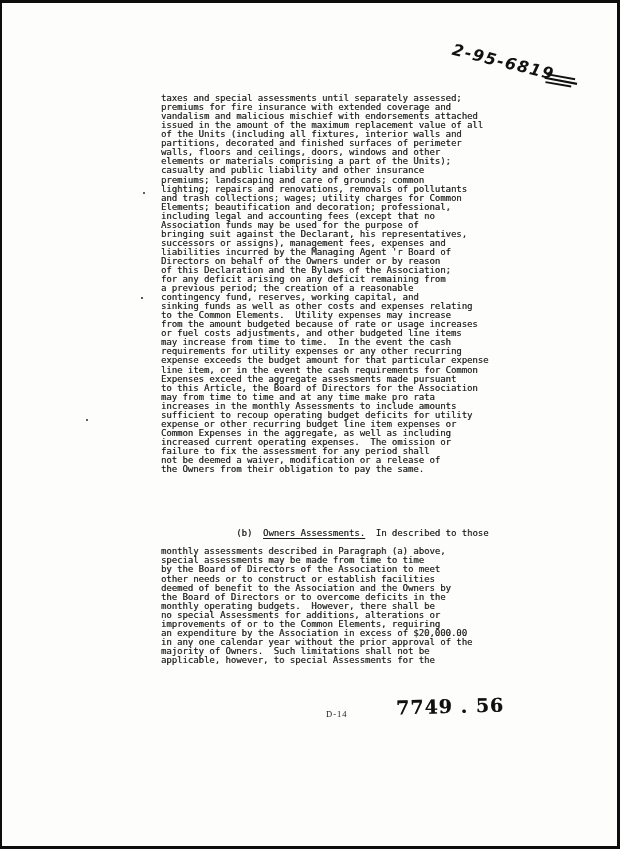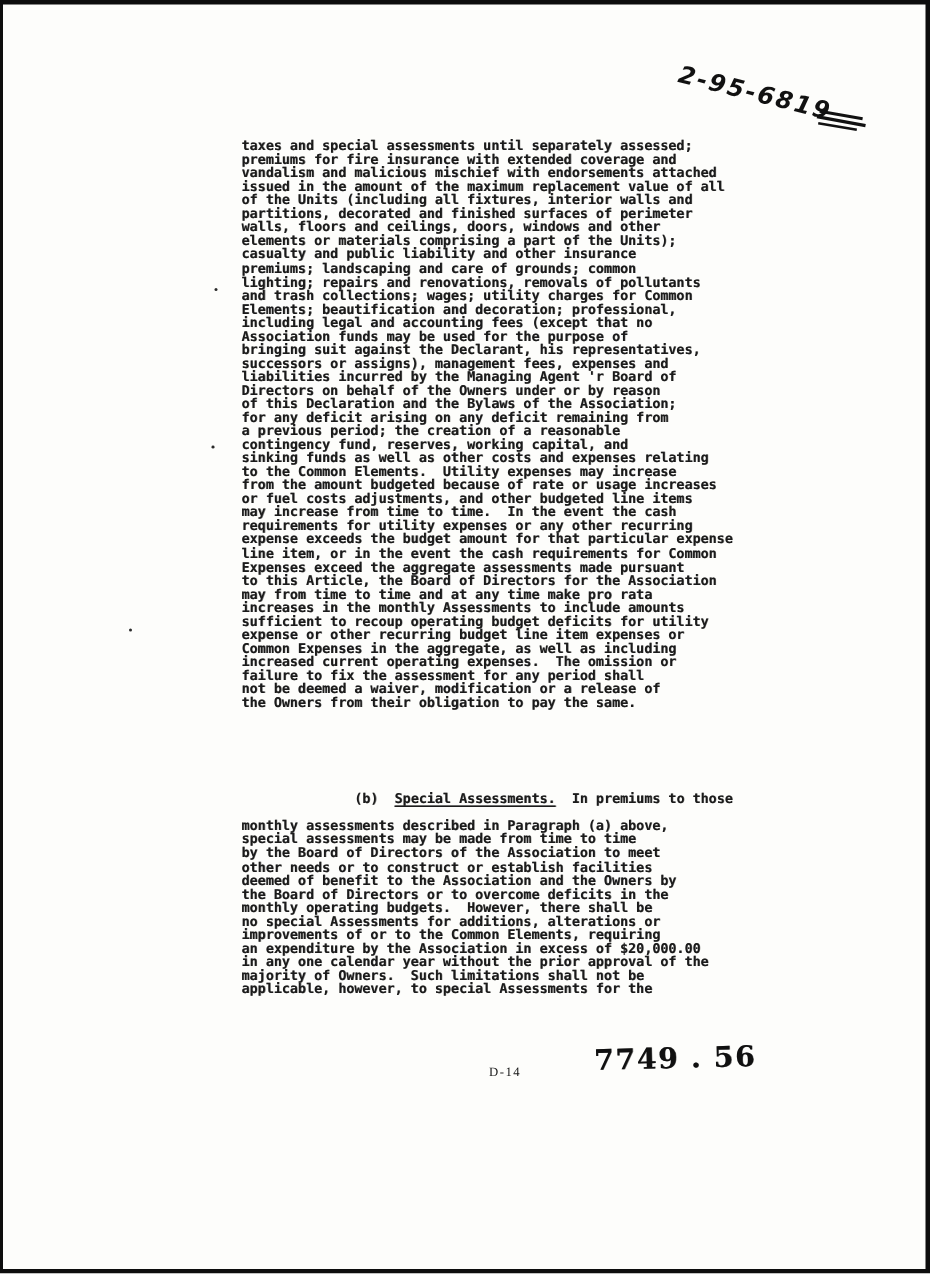--- a/index.html
+++ b/index.html
@@ -27,21 +27,21 @@
     left: 161px; top: 76px;
     font-family: "DejaVu Sans Mono", monospace;
     font-size: 9px;
     line-height: 9.05px;
     color: #1b1b1b;
     white-space: pre;
     letter-spacing: -0.05px;
     text-shadow: 0.35px 0 0 rgba(25,25,25,0.55);
   }
   .para-b { margin-top: 10px; }
-  .tline { height: 9.05px; font-weight: bold; }
+  .tline { height: 9.05px; }
   .underline {
     text-decoration: underline;
     text-underline-offset: 1.5px;
   }
   .handwritten {
     position: absolute;
     left: 455px; top: 40px;
     transform: rotate(14deg);
     transform-origin: left top;
     font-family: "DejaVu Sans", sans-serif;
@@ -97,21 +97,21 @@
       <path d="M1 4 L30 2" stroke="#111" stroke-width="2" fill="none"></path>
       <path d="M0 8 L33 6" stroke="#111" stroke-width="2.2" fill="none"></path>
       <path d="M2 12 L28 10" stroke="#111" stroke-width="1.8" fill="none"></path>
     </svg>
   </div>
 
   <div class="body-text">
     <div><div class="tline">taxes and special assessments until separately assessed;</div><div class="tline">premiums for fire insurance with extended coverage and</div><div class="tline">vandalism and malicious mischief with endorsements attached</div><div class="tline">issued in the amount of the maximum replacement value of all</div><div class="tline">of the Units (including all fixtures, interior walls and</div><div class="tline">partitions, decorated and finished surfaces of perimeter</div><div class="tline">walls, floors and ceilings, doors, windows and other</div><div class="tline">elements or materials comprising a part of the Units);</div><div class="tline">casualty and public liability and other insurance</div><div class="tline">premiums; landscaping and care of grounds; common</div><div class="tline">lighting; repairs and renovations, removals of pollutants</div><div class="tline">and trash collections; wages; utility charges for Common</div><div class="tline">Elements; beautification and decoration; professional,</div><div class="tline">including legal and accounting fees (except that no</div><div class="tline">Association funds may be used for the purpose of</div><div class="tline">bringing suit against the Declarant, his representatives,</div><div class="tline">successors or assigns), management fees, expenses and</div><div class="tline">liabilities incurred by the Managing Agent 'r Board of</div><div class="tline">Directors on behalf of the Owners under or by reason</div><div class="tline">of this Declaration and the Bylaws of the Association;</div><div class="tline">for any deficit arising on any deficit remaining from</div><div class="tline">a previous period; the creation of a reasonable</div><div class="tline">contingency fund, reserves, working capital, and</div><div class="tline">sinking funds as well as other costs and expenses relating</div><div class="tline">to the Common Elements.  Utility expenses may increase</div><div class="tline">from the amount budgeted because of rate or usage increases</div><div class="tline">or fuel costs adjustments, and other budgeted line items</div><div class="tline">may increase from time to time.  In the event the cash</div><div class="tline">requirements for utility expenses or any other recurring</div><div class="tline">expense exceeds the budget amount for that particular expense</div><div class="tline">line item, or in the event the cash requirements for Common</div><div class="tline">Expenses exceed the aggregate assessments made pursuant</div><div class="tline">to this Article, the Board of Directors for the Association</div><div class="tline">may from time to time and at any time make pro rata</div><div class="tline">increases in the monthly Assessments to include amounts</div><div class="tline">sufficient to recoup operating budget deficits for utility</div><div class="tline">expense or other recurring budget line item expenses or</div><div class="tline">Common Expenses in the aggregate, as well as including</div><div class="tline">increased current operating expenses.  The omission or</div><div class="tline">failure to fix the assessment for any period shall</div><div class="tline">not be deemed a waiver, modification or a release of</div><div class="tline">the Owners from their obligation to pay the same.</div></div>
     <div class="para-b">
       <div class="tline">
-        <span>      (b)  </span><span class="underline">Special Assessments.</span><span>  In premiums to those</span>
+        <span>      (b)  </span><span class="underline">Owners Assessments.</span><span>  In described to those</span>
       </div>
       <div><div class="tline">monthly assessments described in Paragraph (a) above,</div><div class="tline">special assessments may be made from time to time</div><div class="tline">by the Board of Directors of the Association to meet</div><div class="tline">other needs or to construct or establish facilities</div><div class="tline">deemed of benefit to the Association and the Owners by</div><div class="tline">the Board of Directors or to overcome deficits in the</div><div class="tline">monthly operating budgets.  However, there shall be</div><div class="tline">no special Assessments for additions, alterations or</div><div class="tline">improvements of or to the Common Elements, requiring</div><div class="tline">an expenditure by the Association in excess of $20,000.00</div><div class="tline">in any one calendar year without the prior approval of the</div><div class="tline">majority of Owners.  Such limitations shall not be</div><div class="tline">applicable, however, to special Assessments for the</div></div>
     </div>
   </div>
 
   <div class="footer-page-label">D-14</div>
 
   <div class="stamp">7749 . 56</div>
 
   <div class="speck speck-1"></div>

